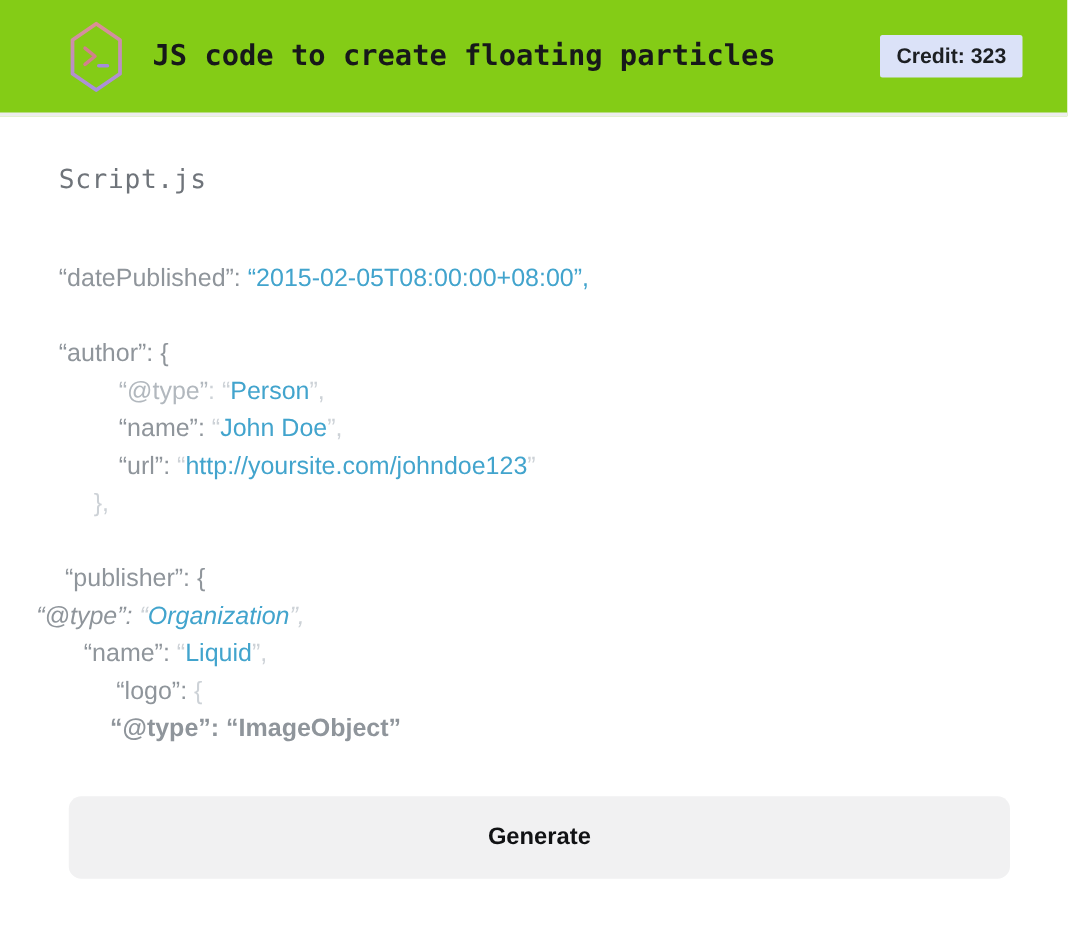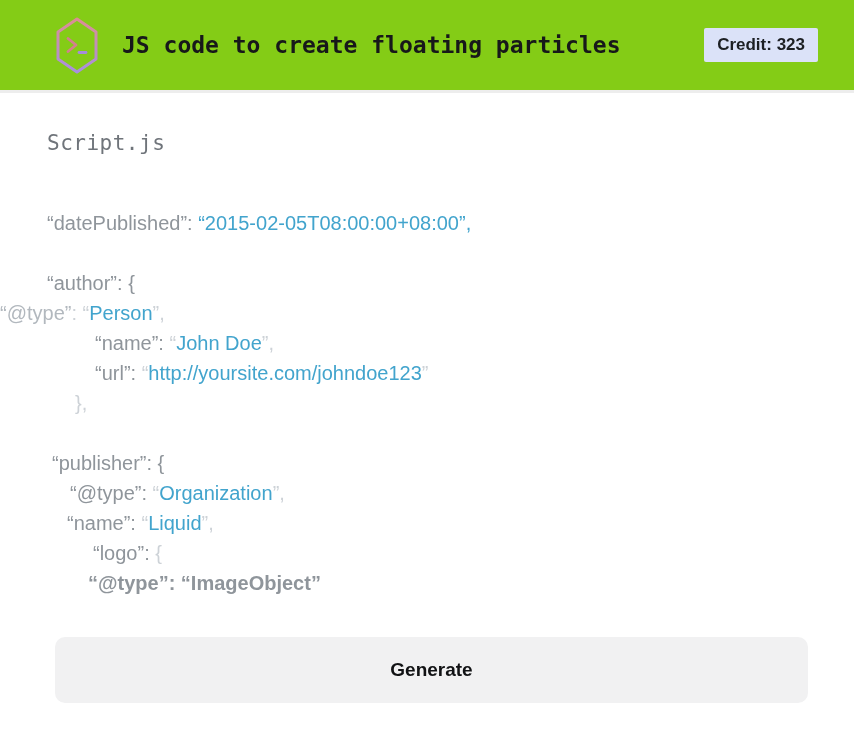--- a/index.html
+++ b/index.html
@@ -106,25 +106,25 @@
   <div class="header-title">JS code to create floating particles</div>
   <div class="credit-badge">Credit: 323</div>
 </div>
 
 <div class="script-title">Script.js</div>
 
 <div class="code-block">
     <div class="code-line" style="padding-left: 47px; margin-top: 20px;"><span class="seg-key">“datePublished”: </span><span class="seg-value">“2015-02-05T08:00:00+08:00”,</span></div>
     <div class="code-line" style="padding-left: 47px;"></div>
     <div class="code-line" style="padding-left: 47px;"><span class="seg-key">“author”: {</span></div>
-    <div class="code-line" style=""><span class="seg-keylight">“@type”</span><span class="seg-punct">: </span><span class="seg-punct">“</span><span class="seg-value">Person</span><span class="seg-punct">”,</span></div>
+    <div class="code-line" style="padding-left: 95px;"><span class="seg-keylight">“@type”</span><span class="seg-punct">: </span><span class="seg-punct">“</span><span class="seg-value">Person</span><span class="seg-punct">”,</span></div>
     <div class="code-line" style="padding-left: 95px;"><span class="seg-key">“name”: </span><span class="seg-punct">“</span><span class="seg-value">John Doe</span><span class="seg-punct">”,</span></div>
     <div class="code-line" style="padding-left: 95px;"><span class="seg-key">“url”: </span><span class="seg-punct">“</span><span class="seg-value">http://yoursite.com/johndoe123</span><span class="seg-punct">”</span></div>
     <div class="code-line" style="padding-left: 75px;"><span class="seg-punct">},</span></div>
     <div class="code-line" style="padding-left: 47px;"></div>
     <div class="code-line" style="padding-left: 52px;"><span class="seg-key">“publisher”: {</span></div>
-    <div class="code-line" style="padding-left: 70px;"><span class="seg-key">“@type”: </span><span class="seg-punct">“</span><span class="seg-value">Organization</span><span class="seg-punct">”,</span></div>
+    <div class="code-line" style="padding-left: 29px; font-style: italic;"><span class="seg-key">“@type”: </span><span class="seg-punct">“</span><span class="seg-value">Organization</span><span class="seg-punct">”,</span></div>
     <div class="code-line" style="padding-left: 67px;"><span class="seg-key">“name”: </span><span class="seg-punct">“</span><span class="seg-value">Liquid</span><span class="seg-punct">”,</span></div>
     <div class="code-line" style="padding-left: 93px;"><span class="seg-key">“logo”: </span><span class="seg-punct">{</span></div>
     <div class="code-line" style="padding-left: 88px;"><span class="seg-gray">“@type”: “ImageObject”</span></div>
   </div>
 
 <button class="generate-button">Generate</button>
 
 </body></html>

